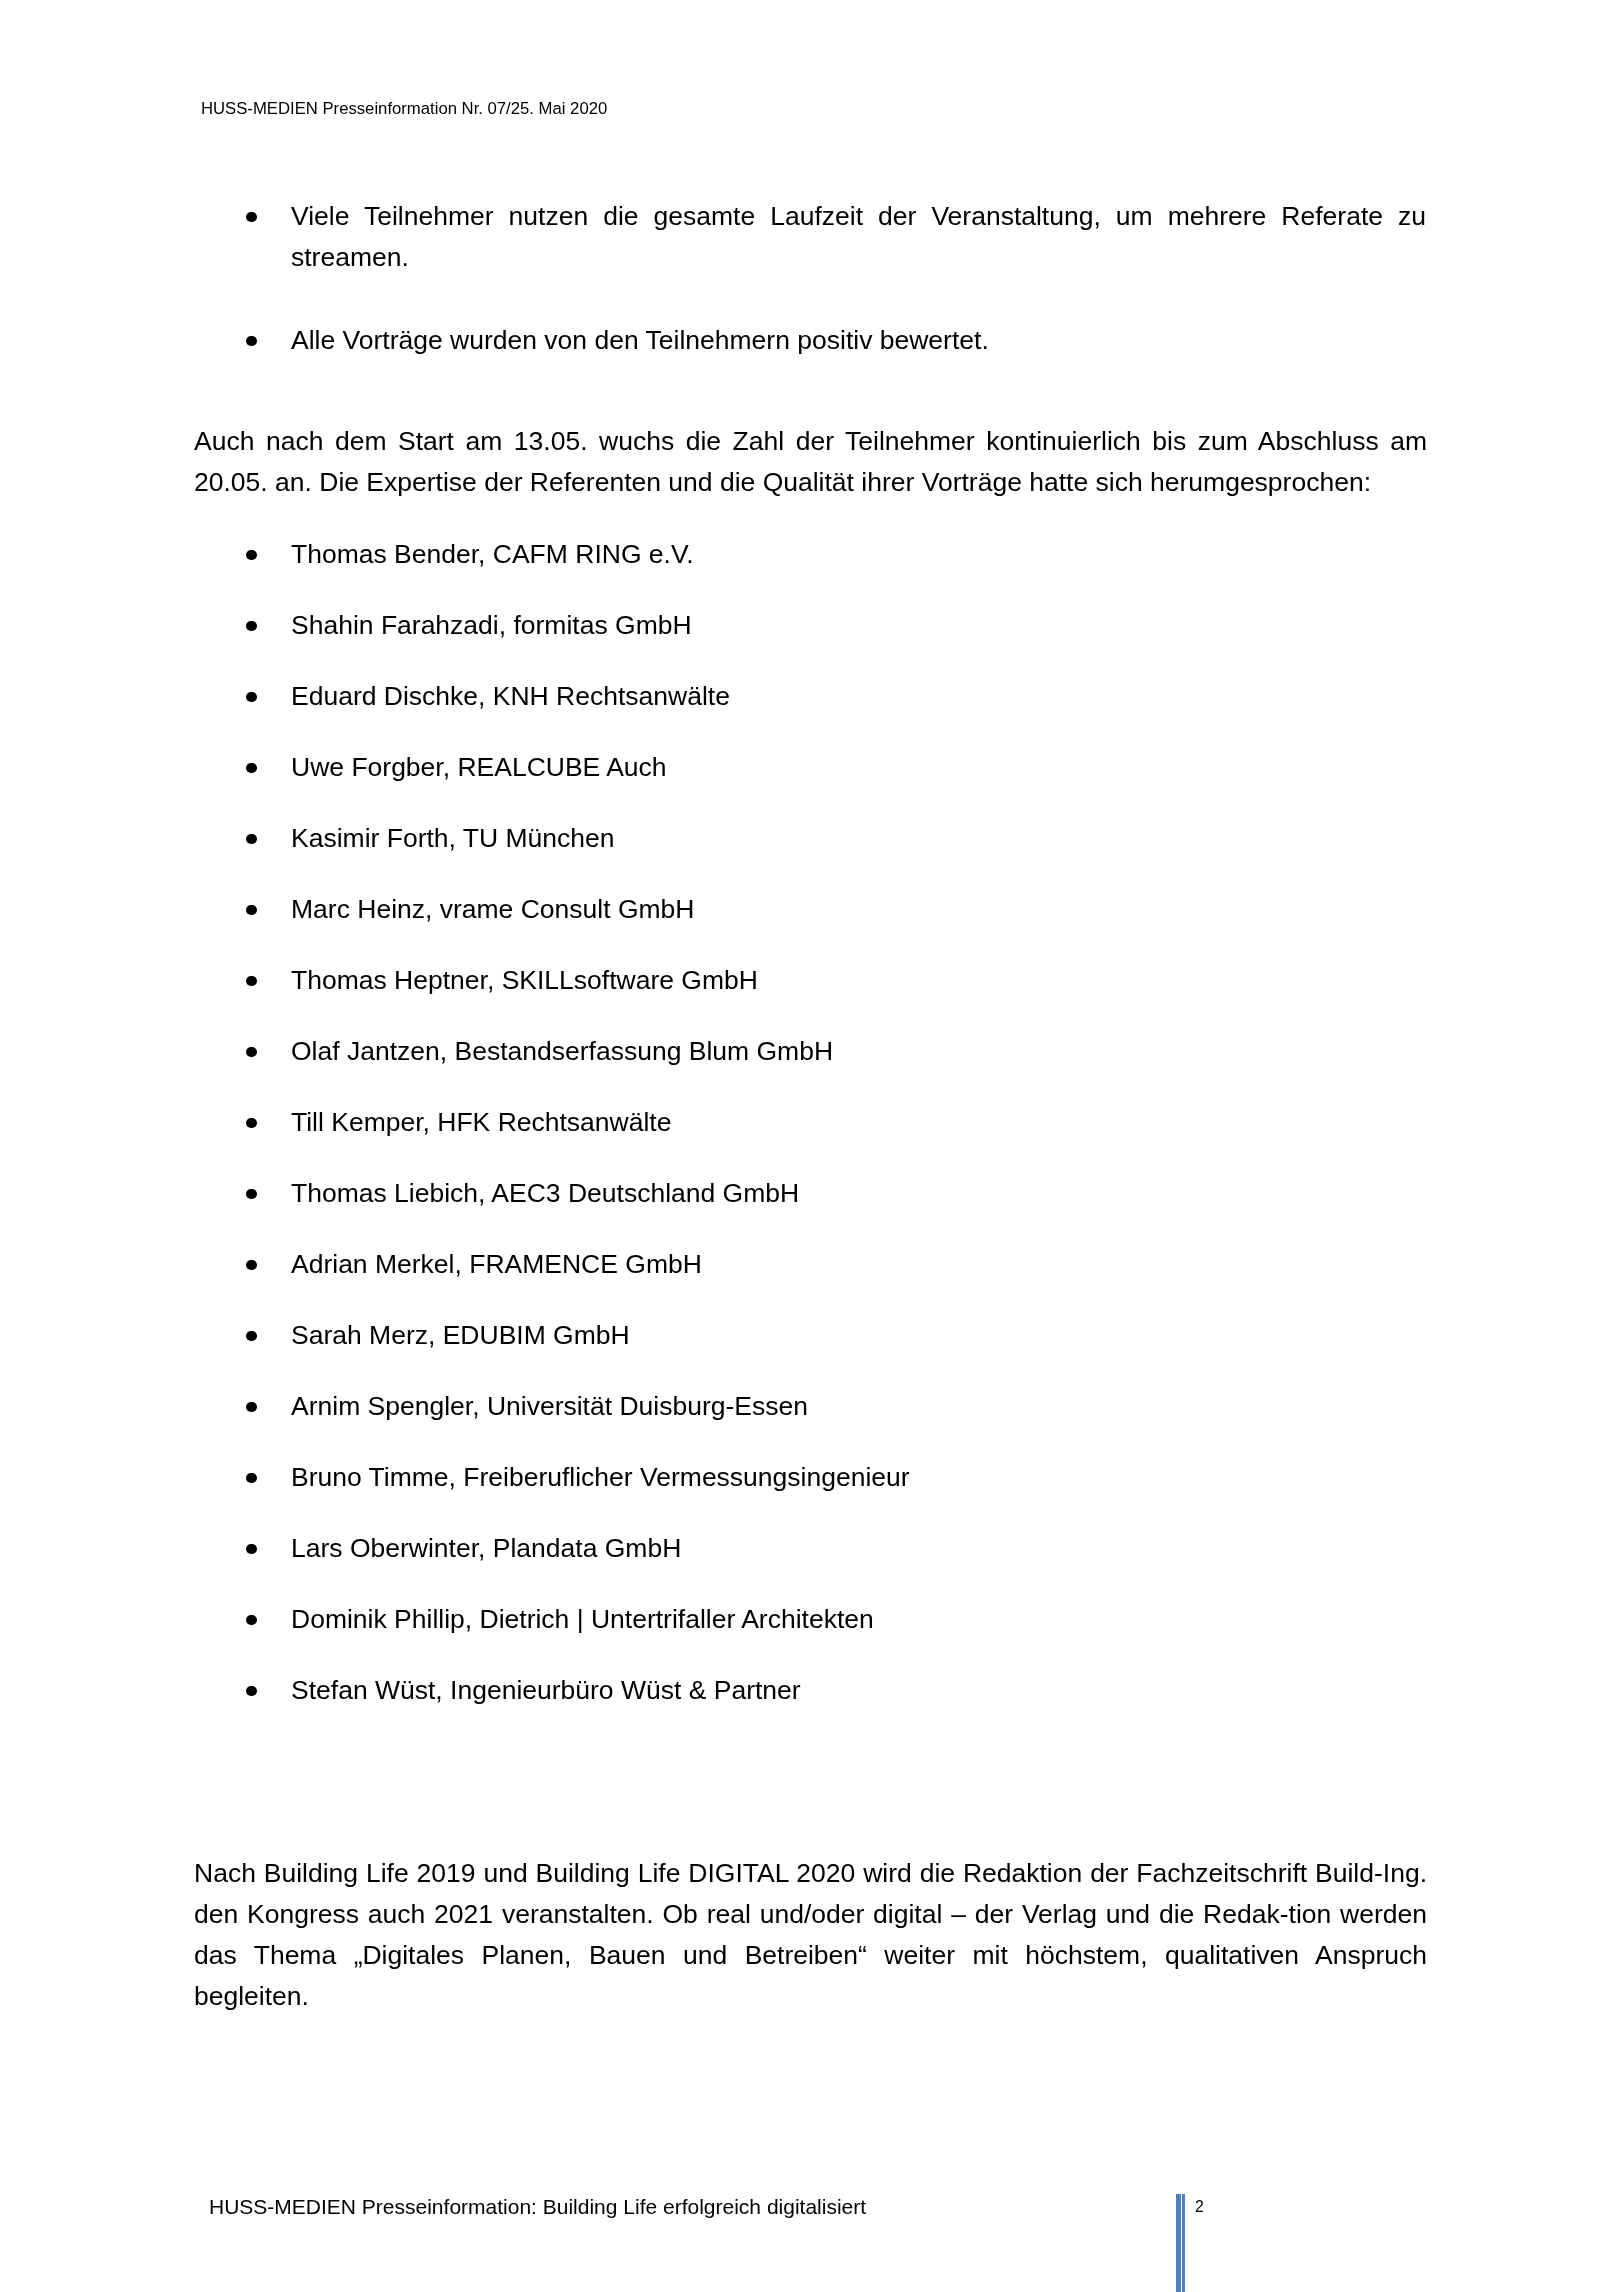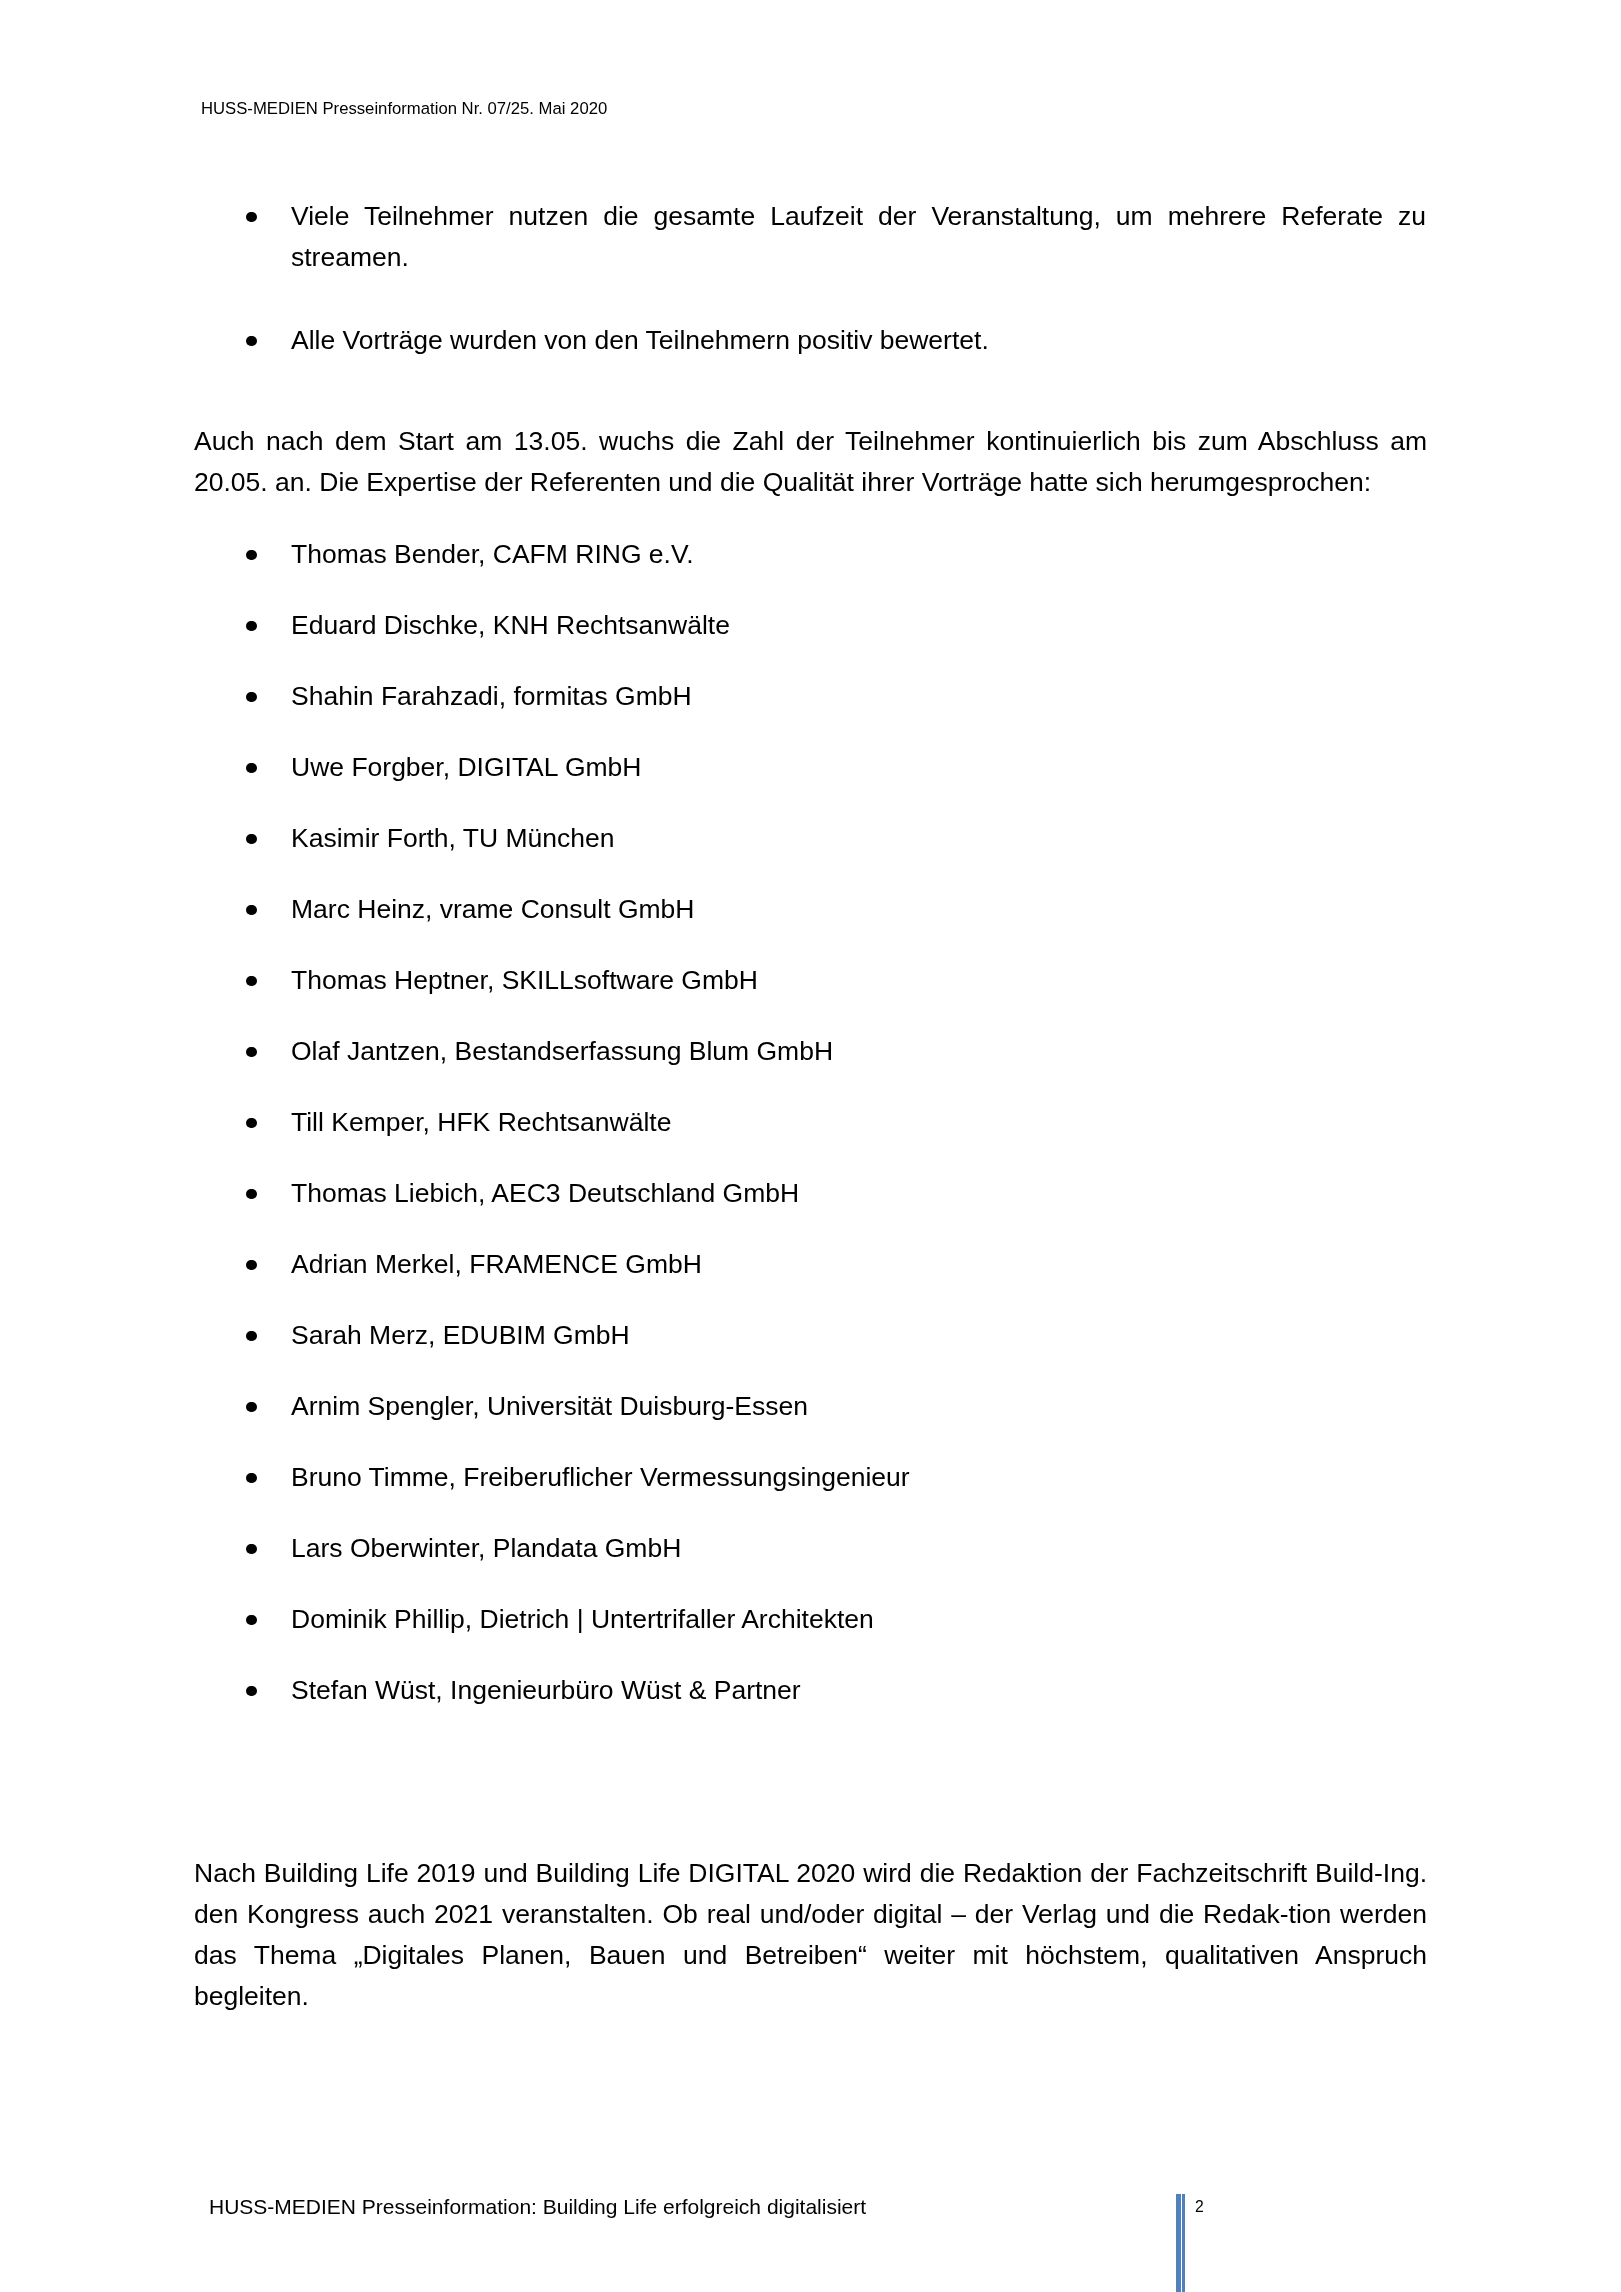--- a/index.html
+++ b/index.html
@@ -121,23 +121,23 @@
       <span>Alle Vorträge wurden von den Teilnehmern positiv bewertet.</span>
     </li>
   </ul>
 </div>
 
 <p class="body-text para para-1">Auch nach dem Start am 13.05. wuchs die Zahl der Teilnehmer kontinuierlich bis zum Abschluss am 20.05. an. Die Expertise der Referenten und die Qualität ihrer Vorträge hatte sich herumgesprochen:</p>
 
 <div class="body-text speakers">
   <ul class="bullet-list">
     <li class="bullet-item"><span class="bullet-dot"></span><span>Thomas Bender, CAFM RING e.V.</span></li>
+    <li class="bullet-item"><span class="bullet-dot"></span><span>Shahin Farahzadi, formitas GmbH</span></li>
     <li class="bullet-item"><span class="bullet-dot"></span><span>Eduard Dischke, KNH Rechtsanwälte</span></li>
-    <li class="bullet-item"><span class="bullet-dot"></span><span>Shahin Farahzadi, formitas GmbH</span></li>
-    <li class="bullet-item"><span class="bullet-dot"></span><span>Uwe Forgber, DIGITAL GmbH</span></li>
+    <li class="bullet-item"><span class="bullet-dot"></span><span>Uwe Forgber, REALCUBE Auch</span></li>
     <li class="bullet-item"><span class="bullet-dot"></span><span>Kasimir Forth, TU München</span></li>
     <li class="bullet-item"><span class="bullet-dot"></span><span>Marc Heinz, vrame Consult GmbH</span></li>
     <li class="bullet-item"><span class="bullet-dot"></span><span>Thomas Heptner, SKILLsoftware GmbH</span></li>
     <li class="bullet-item"><span class="bullet-dot"></span><span>Olaf Jantzen, Bestandserfassung Blum GmbH</span></li>
     <li class="bullet-item"><span class="bullet-dot"></span><span>Till Kemper, HFK Rechtsanwälte</span></li>
     <li class="bullet-item"><span class="bullet-dot"></span><span>Thomas Liebich, AEC3 Deutschland GmbH</span></li>
     <li class="bullet-item"><span class="bullet-dot"></span><span>Adrian Merkel, FRAMENCE GmbH</span></li>
     <li class="bullet-item"><span class="bullet-dot"></span><span>Sarah Merz, EDUBIM GmbH</span></li>
     <li class="bullet-item"><span class="bullet-dot"></span><span>Arnim Spengler, Universität Duisburg-Essen</span></li>
     <li class="bullet-item"><span class="bullet-dot"></span><span>Bruno Timme, Freiberuflicher Vermessungsingenieur</span></li>

